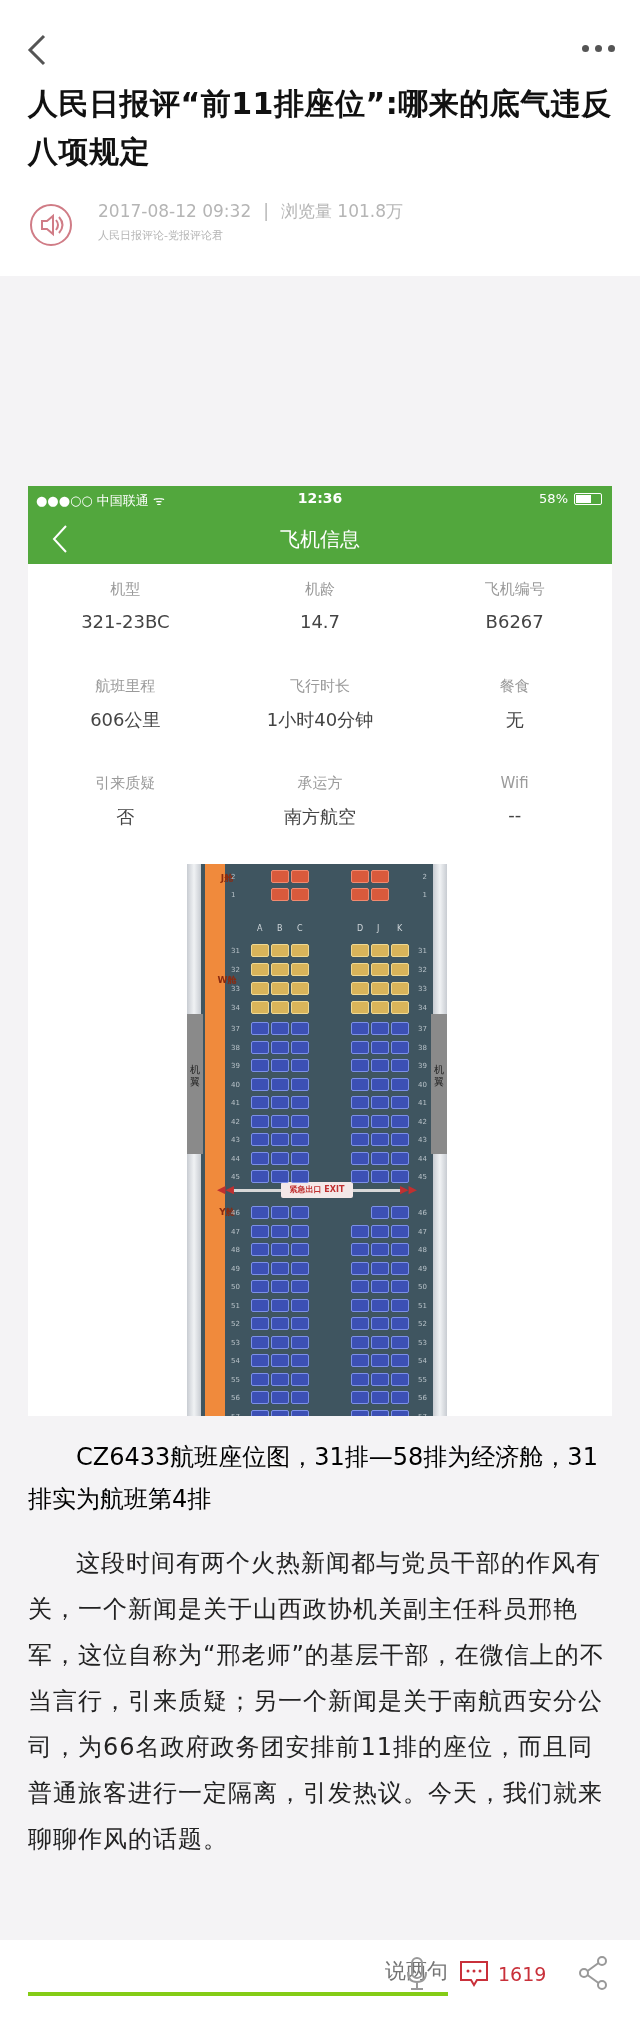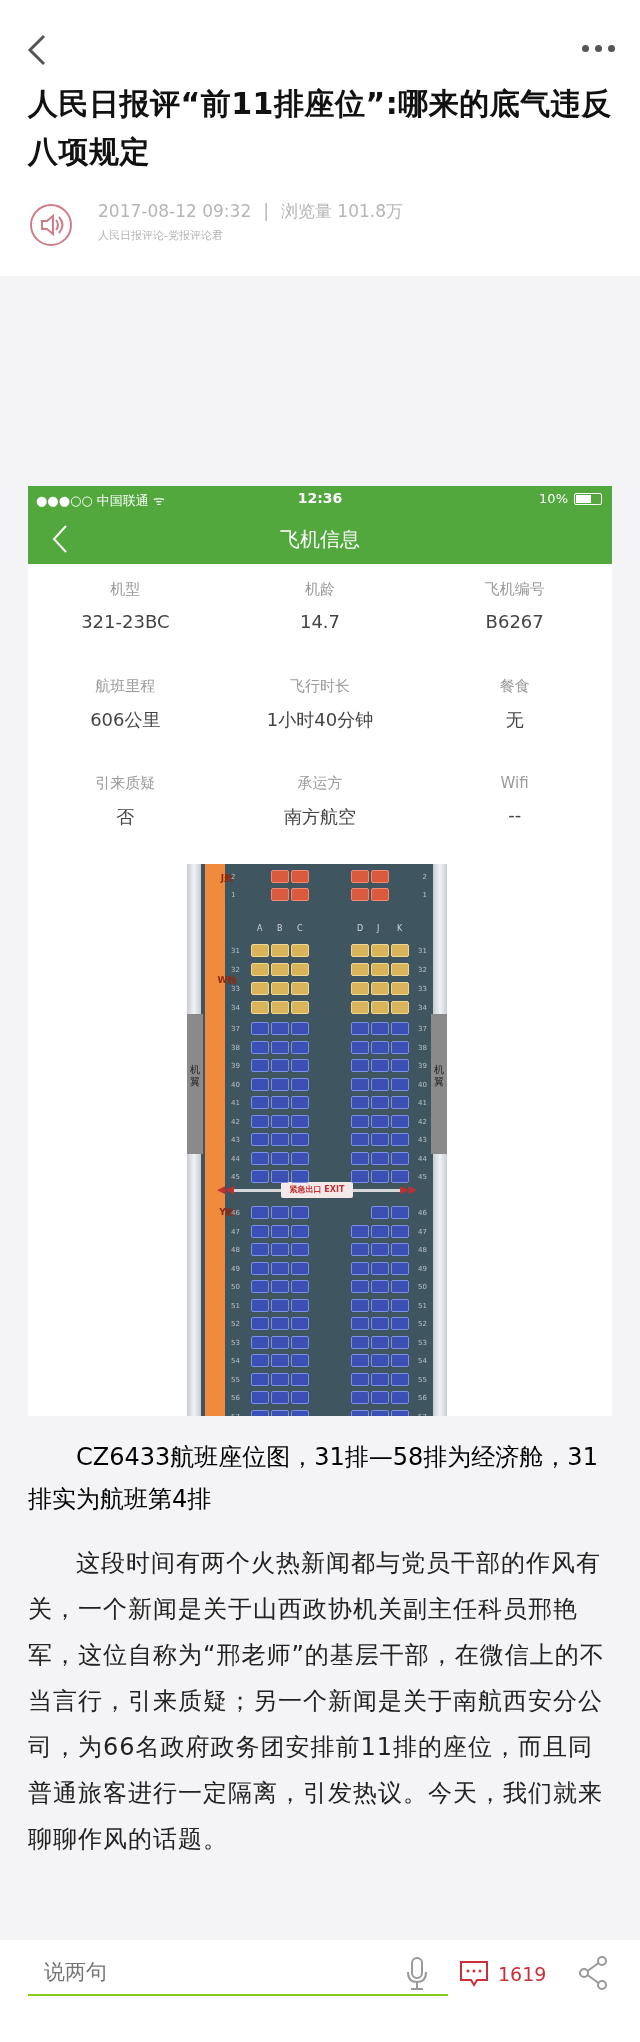--- a/index.html
+++ b/index.html
@@ -58,21 +58,21 @@
   .col-letters span { position: absolute; }
   .exit-bar { position: absolute; left: 30px; width: 200px; top: 318px; height: 16px; }
   .exit-line { position: absolute; left: 14px; right: 14px; top: 7px; height: 3px; background: #d8d8d8; }
   .exit-label { position: absolute; left: 64px; width: 72px; top: 0; height: 16px; background: #f4e8e8; color: #c03030; font-size: 8px; text-align: center; line-height: 16px; border-radius: 2px; font-weight: bold; }
   .exit-arrow { position: absolute; top: 2px; color: #c03030; font-size: 11px; line-height: 12px; }
 
   .caption { position: absolute; top: 1160px; left: 28px; width: 584px; font-size: 24px; line-height: 42px; color: #000000; text-indent: 2em; }
   .body-text { position: absolute; top: 1264px; left: 28px; width: 584px; font-size: 24px; line-height: 46px; color: #222; text-indent: 2em; letter-spacing: 1px; }
 
   .bottom-bar { position: absolute; top: 1940px; left: 0; width: 640px; height: 102px; background: #fff; }
-  .comment-input { position: absolute; left: 28px; top: 10px; width: 420px; height: 46px; border: none; border-bottom: 2px solid #84cc16; font-size: 21px; color: #aaa; background: transparent; padding-left: 16px; outline: none; font-family: "DejaVu Sans", sans-serif; }
+  .comment-input { position: absolute; left: 28px; top: 10px; width: 420px; height: 46px; border: none; border-bottom: 4px solid #84cc16; font-size: 21px; color: #aaa; background: transparent; padding-left: 16px; outline: none; font-family: "DejaVu Sans", sans-serif; text-align: right; }
   .mic { position: absolute; left: 404px; top: 16px; width: 26px; height: 36px; cursor: pointer; }
   .comment-btn { position: absolute; left: 458px; top: 16px; height: 36px; display: flex; align-items: center; gap: 8px; cursor: pointer; }
   .comment-count { color: #c9303a; font-size: 19px; }
   .share { position: absolute; left: 576px; top: 14px; width: 34px; height: 38px; cursor: pointer; }
 </style>
 </head>
 <body>
 
 <div class="status-remnant"></div>
 
@@ -105,21 +105,21 @@
   <div class="meta-line2">人民日报评论-党报评论君</div>
 </div>
 
 <div class="article">
 
   <div class="app-shot">
     <div class="app-status">
       <span class="carrier">●●●○○ 中国联通 ᯤ</span>
       <span class="time">12:36</span>
       <span class="battery">
-        <span>10%</span>
+        <span>58%</span>
         <span class="batt-icon">
             <i></i>
           </span>
       </span>
     </div>
     <div class="app-header">
       <div class="app-back">
         <svg width="20" height="30" viewBox="0 0 20 30">
             <polyline points="16,2 4,15 16,28" fill="none" stroke="#fff" stroke-width="2"></polyline>
           </svg>

